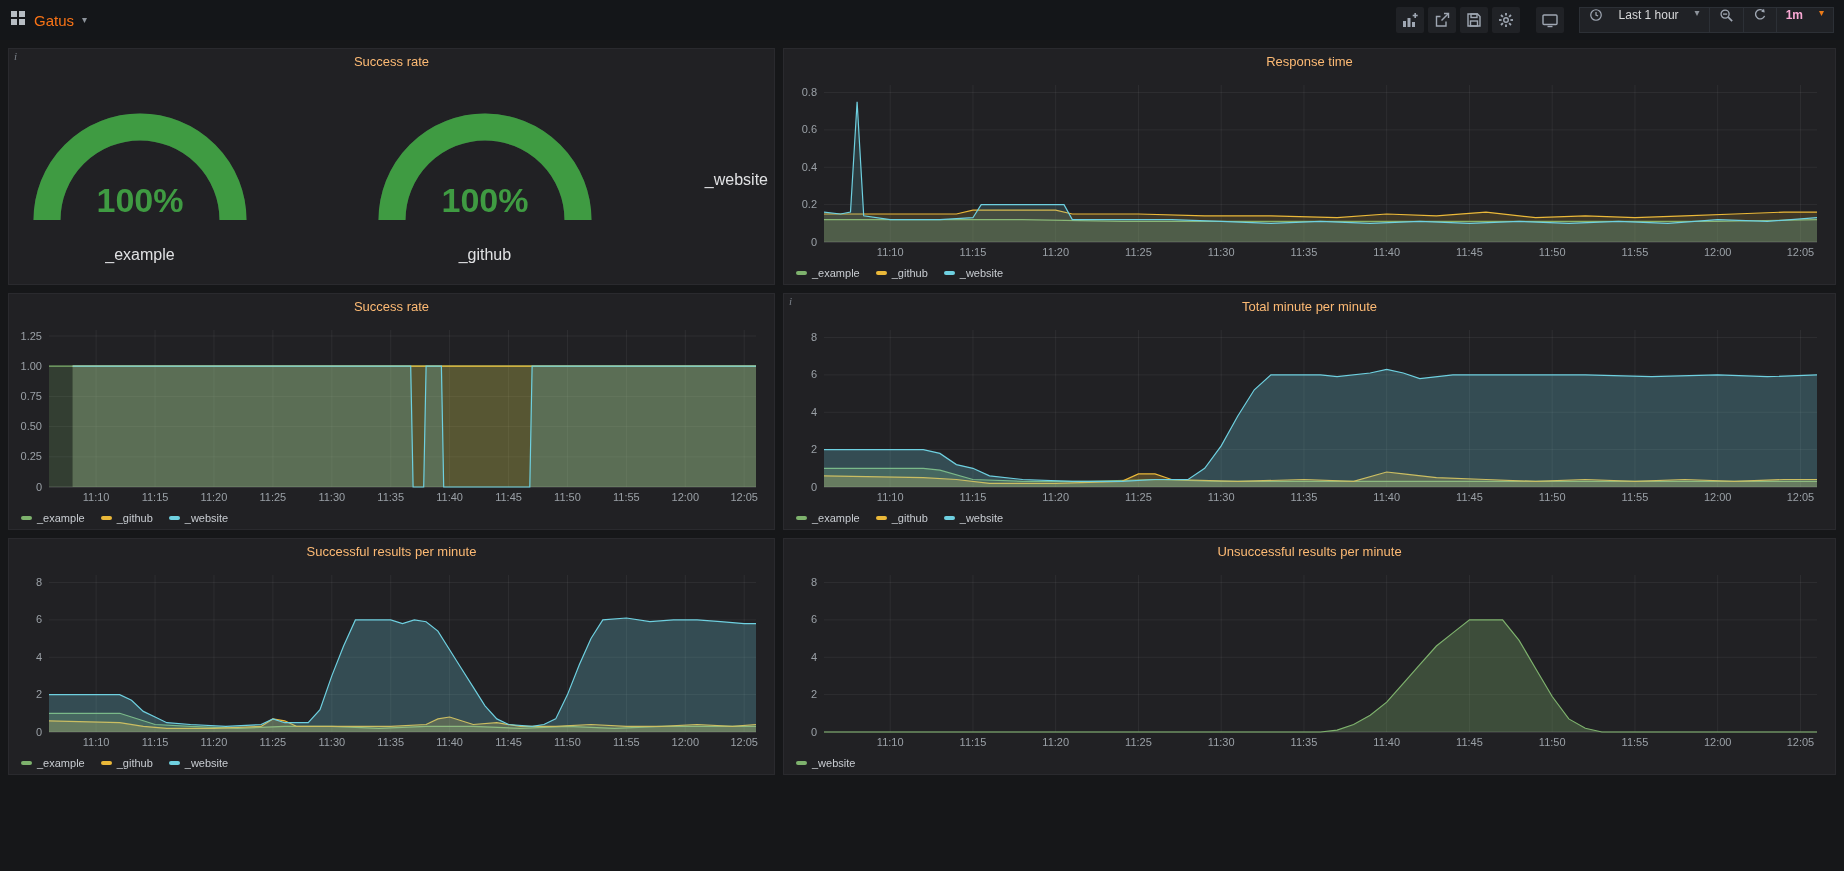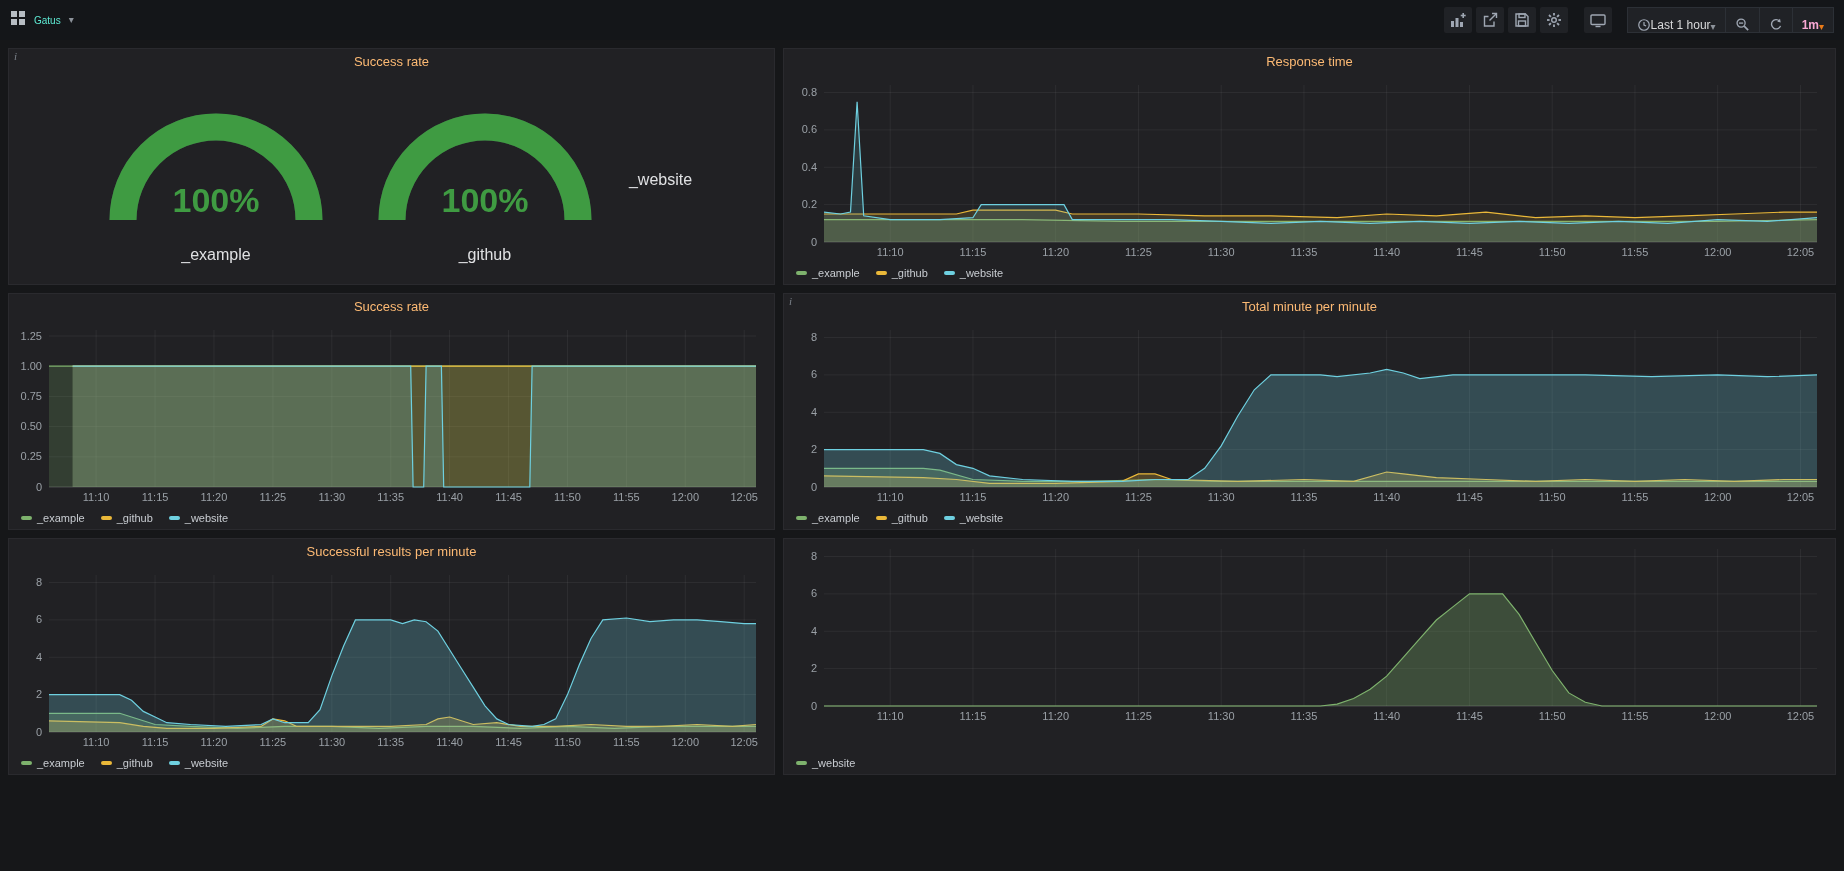--- a/index.html
+++ b/index.html
@@ -4,46 +4,46 @@
 <style>
   html,body{margin:0;padding:0;}
   body{
     width:1844px;height:871px;overflow:hidden;
     background:#161719;color:#d8d9da;
     font-family:"Liberation Sans",sans-serif;
   }
   
   .navbar{height:40px;background:#141619;display:flex;align-items:center;justify-content:space-between;padding:0 10px;}
   .nav-left{display:flex;align-items:center;gap:8px;}
-  .dash-title{font-size:10px;color:#5eead4;cursor:pointer;}
+  .dash-title{font-size:15px;color:#f97316;cursor:pointer;}
   .caret{color:#8d939b;font-size:10px;line-height:1;}
   .caret.orange{color:#eb7b18;}
   .nav-right{display:flex;align-items:center;}
   .icon-btn{width:28px;height:26px;margin-left:4px;border-radius:2px;display:flex;align-items:center;justify-content:center;background:#202226;cursor:pointer;}
   .icon-btn svg{display:block;}
   .gap{width:12px;}
   .tb-group{display:flex;margin-left:4px;}
-  .tb-btn{height:26px;box-sizing:border-box;background:#202226;border:1px solid #2c3036;display:flex;align-items:flex-end;gap:0;padding:0 9px;font-size:12px;color:#d8d9da;margin-left:-1px;cursor:pointer;}
+  .tb-btn{height:26px;box-sizing:border-box;background:#202226;border:1px solid #2c3036;display:flex;align-items:flex-start;gap:16px;padding:0 9px;font-size:12px;color:#d8d9da;margin-left:-1px;cursor:pointer;}
   .tb-btn .interval{color:#f9a8d4;font-weight:700;}
   
   .dash{padding:8px;}
   .row{display:flex;gap:8px;margin-bottom:8px;height:237px;}
   .col-narrow{width:767px;flex:none;}
   .col-wide{flex:1;}
   .panel{position:relative;background:#212124;border:1px solid #2a2a2e;box-sizing:border-box;display:flex;flex-direction:column;height:100%;}
   .panel-title{height:26px;line-height:26px;flex:none;text-align:center;font-size:13px;font-weight:500;color:#fdba74;cursor:pointer;}
   .panel-info{position:absolute;top:1px;left:5px;font-size:11px;font-style:italic;font-family:"Liberation Serif",serif;color:#7c828a;cursor:pointer;z-index:2;}
   
   .chart{flex:1;position:relative;margin:0 4px;}
   .chart svg{position:absolute;left:0;top:0;}
   .legend{flex:none;height:22px;display:flex;align-items:center;gap:16px;padding:0 12px;font-size:11px;color:#c8ccd1;}
   .legend-item{display:flex;align-items:center;gap:5px;cursor:pointer;}
   .legend-swatch{width:11px;height:4px;border-radius:2px;display:inline-block;}
   
-  .gauges{flex:1;display:flex;align-items:center;justify-content:center;padding:0 6px;gap:19px;}
+  .gauges{flex:1;display:flex;align-items:center;justify-content:space-between;padding:0 6px;gap:19px;}
   .gauge{display:flex;flex-direction:column;align-items:center;}
   .gauge-label{font-size:16px;color:#e0e1e3;margin-top:0px;}
 </style>
 </head>
 <body>
 
 <div class="navbar">
   <div class="nav-left">
     <span>
       <svg width="16" height="16" viewBox="0 0 16 16">
@@ -418,20 +418,21 @@
             <span class="legend-swatch" style="background: rgb(234, 184, 57);"></span>
             <span>_github</span>
           </span>
           <span class="legend-item">
             <span class="legend-swatch" style="background: rgb(110, 208, 224);"></span>
             <span>_website</span>
           </span>
         </div>
     </div>
     <div class="panel col-wide">
+      <div class="panel-title">Unsuccessful results per minute</div>
       <div class="chart">
           <svg width="1043" height="187">
             <line x1="36" y1="167" x2="1029" y2="167" stroke="rgba(255,255,255,0.06)"></line>
             <text x="29" y="170.5" text-anchor="end" fill="#9aa0a6" font-size="11" font-family="Liberation Sans, sans-serif">0</text>
             <line x1="36" y1="129.6190476190476" x2="1029" y2="129.6190476190476" stroke="rgba(255,255,255,0.06)"></line>
             <text x="29" y="133.1190476190476" text-anchor="end" fill="#9aa0a6" font-size="11" font-family="Liberation Sans, sans-serif">2</text>
             <line x1="36" y1="92.23809523809524" x2="1029" y2="92.23809523809524" stroke="rgba(255,255,255,0.06)"></line>
             <text x="29" y="95.73809523809524" text-anchor="end" fill="#9aa0a6" font-size="11" font-family="Liberation Sans, sans-serif">4</text>
             <line x1="36" y1="54.857142857142854" x2="1029" y2="54.857142857142854" stroke="rgba(255,255,255,0.06)"></line>
             <text x="29" y="58.357142857142854" text-anchor="end" fill="#9aa0a6" font-size="11" font-family="Liberation Sans, sans-serif">6</text>

